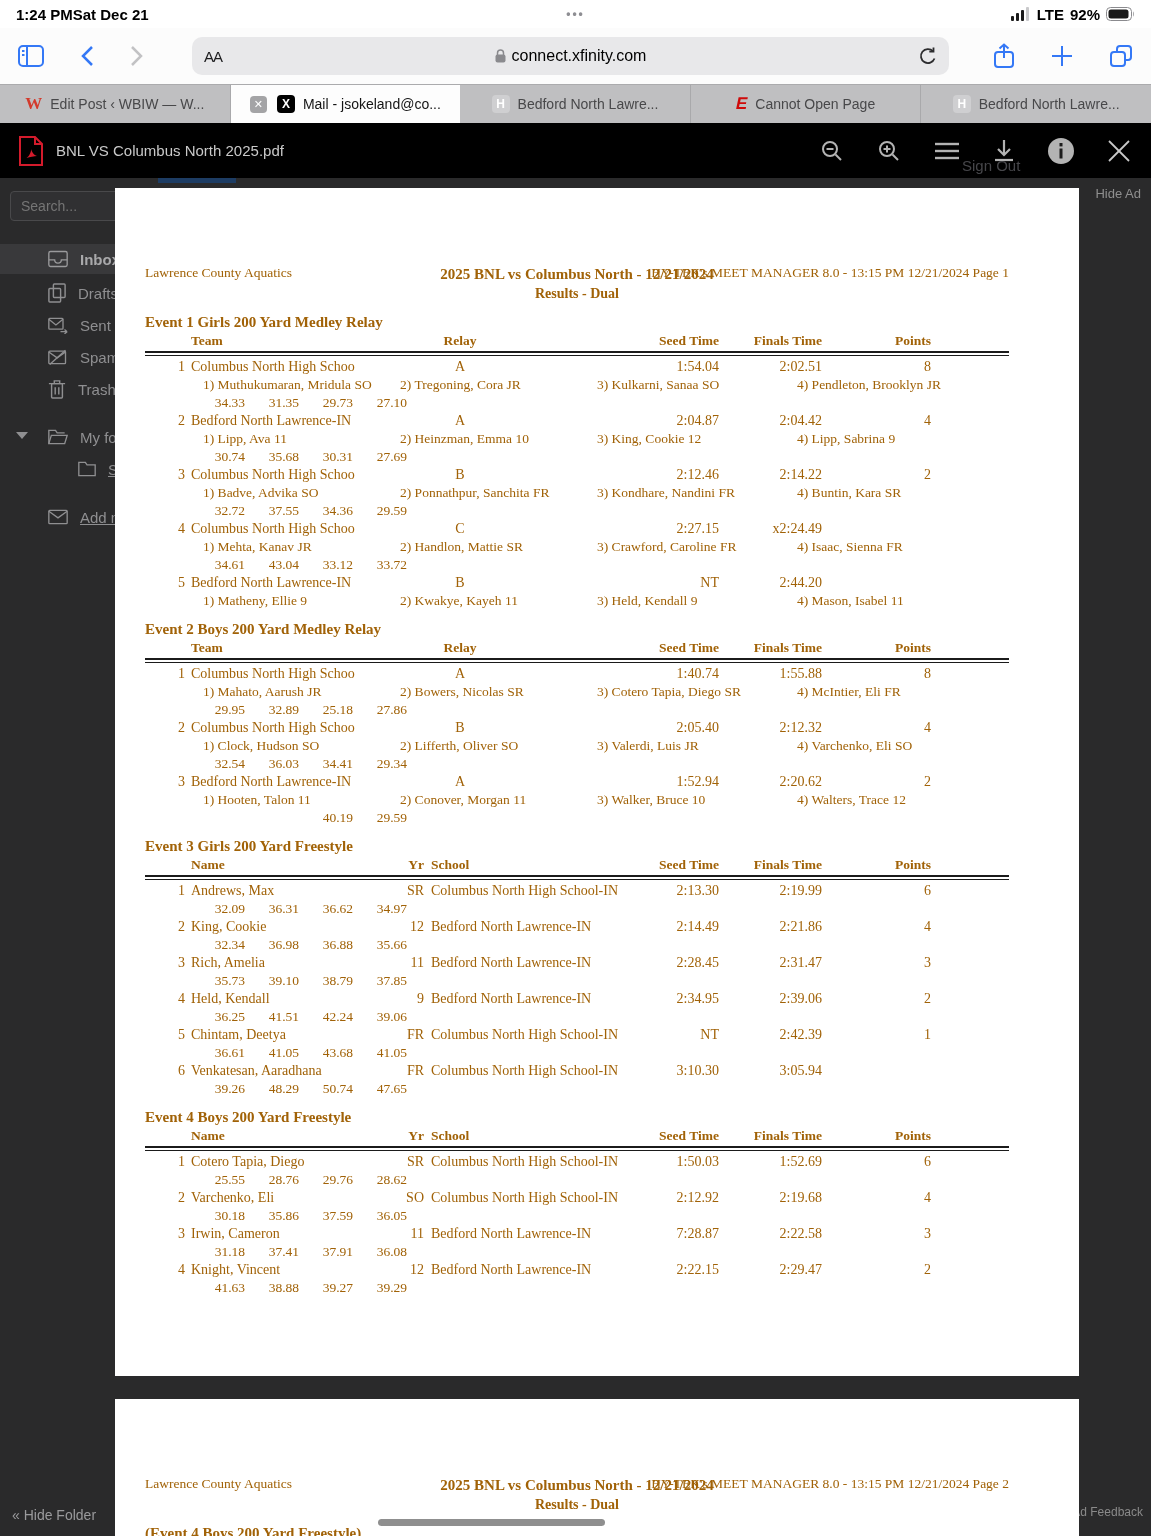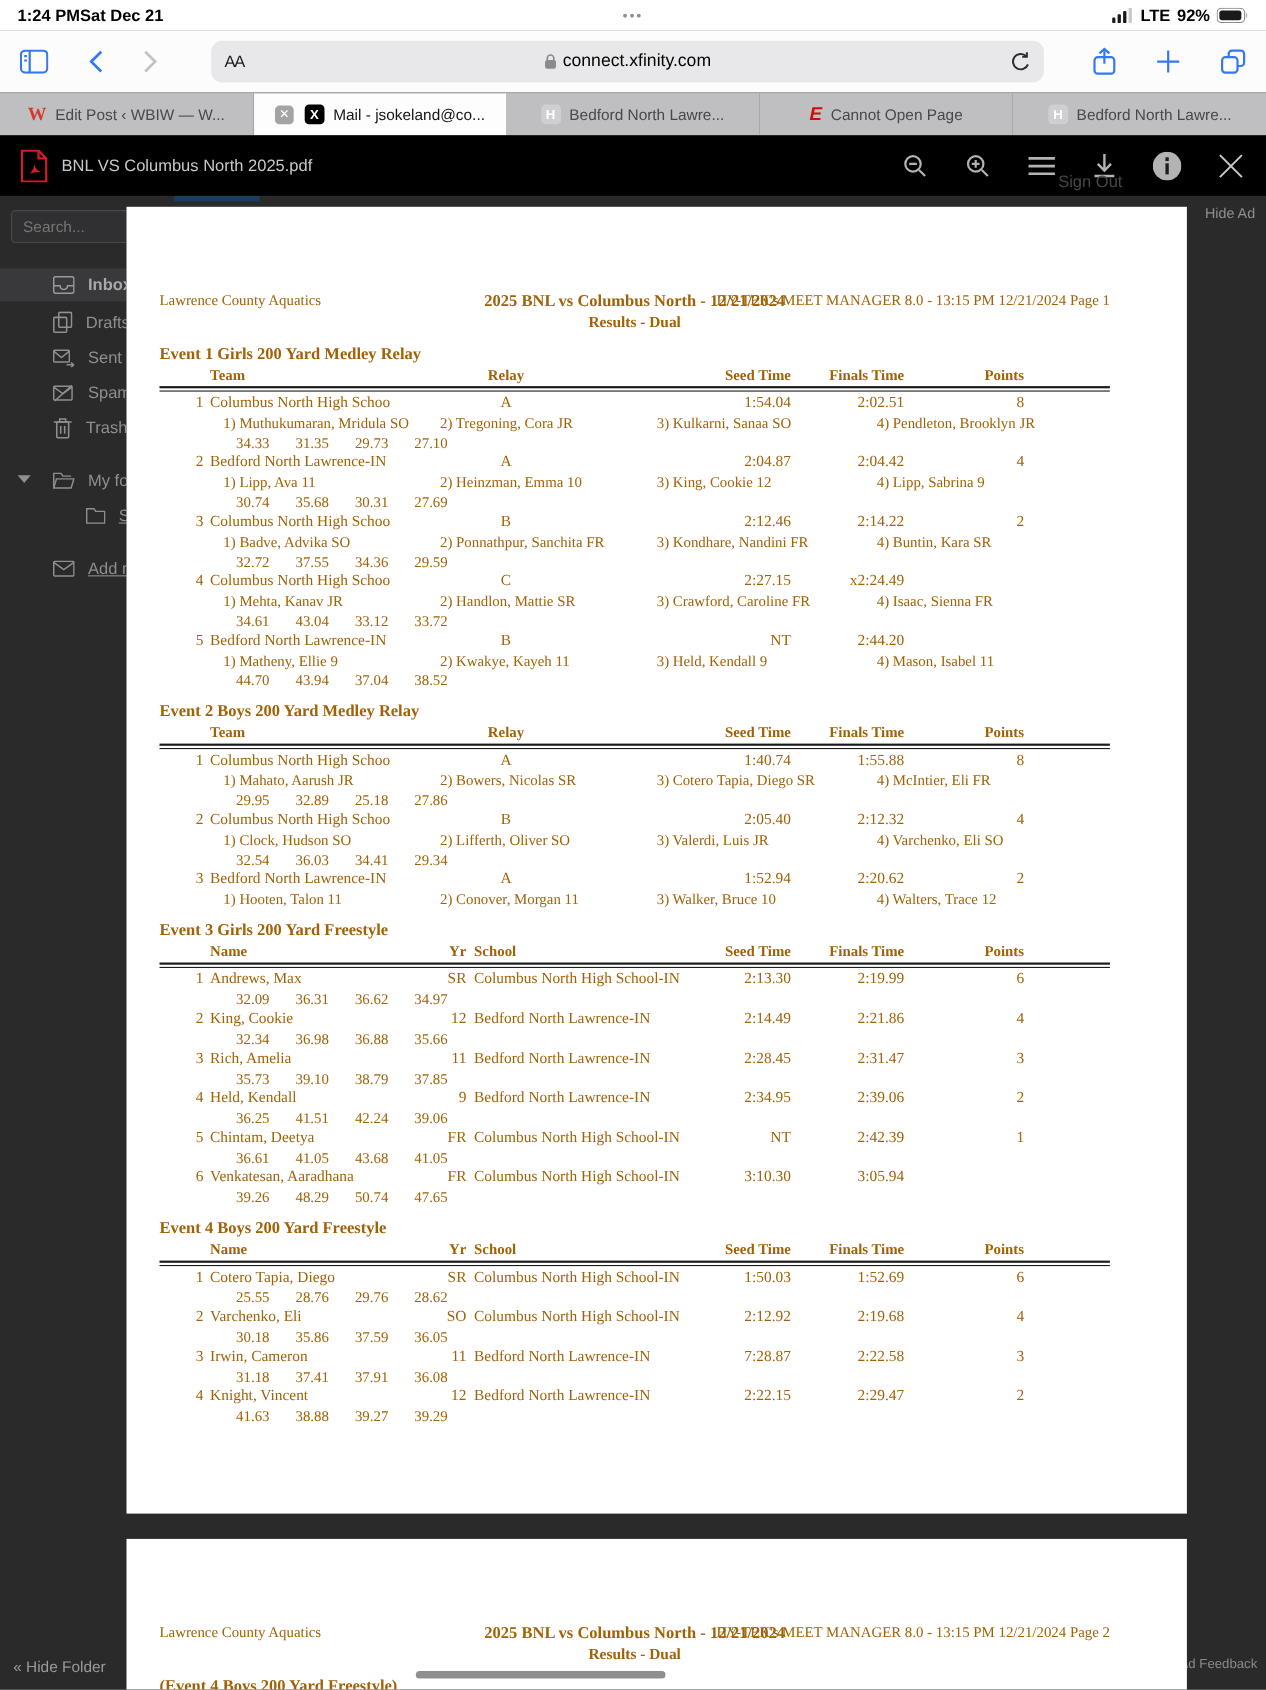--- a/index.html
+++ b/index.html
@@ -408,21 +408,20 @@
             <span class="cell r">2:44.20</span>
             <span class="cell r"></span>
           </div>
           <div class="swim-grid">
             <span class="cell"></span>
             <span class="cell l">1) Matheny, Ellie 9</span>
             <span class="cell l">2) Kwakye, Kayeh 11</span>
             <span class="cell l">3) Held, Kendall 9</span>
             <span class="cell l">4) Mason, Isabel 11</span>
           </div>
-          <div class="splits"><span class="split">44.70</span><span class="split">43.94</span><span class="split">37.04</span><span class="split">38.52</span></div>
         </div>
         <div class="ev-block">
           <div class="ev-title">Event 2  Boys 200 Yard Medley Relay</div>
           <div class="relay-grid hdr">
             <span class="cell"></span>
             <span class="cell l pl">Team</span>
             <span class="cell ctr">Relay</span>
             <span class="cell r">Seed Time</span>
             <span class="cell r">Finals Time</span>
             <span class="cell r">Points</span>
@@ -468,20 +467,21 @@
             <span class="cell r">2:20.62</span>
             <span class="cell r">2</span>
           </div>
           <div class="swim-grid">
             <span class="cell"></span>
             <span class="cell l">1) Hooten, Talon 11</span>
             <span class="cell l">2) Conover, Morgan 11</span>
             <span class="cell l">3) Walker, Bruce 10</span>
             <span class="cell l">4) Walters, Trace 12</span>
           </div>
+          <div class="splits"><span class="split"></span><span class="split"></span><span class="split">40.19</span><span class="split">29.59</span></div>
         </div>
         <div class="ev-block">
           <div class="ev-title">Event 3  Girls 200 Yard Freestyle</div>
           <div class="ind-grid hdr">
             <span class="cell"></span>
             <span class="cell l pl">Name</span>
             <span class="cell r">Yr</span>
             <span class="cell l pl2">School</span>
             <span class="cell r">Seed Time</span>
             <span class="cell r">Finals Time</span>

